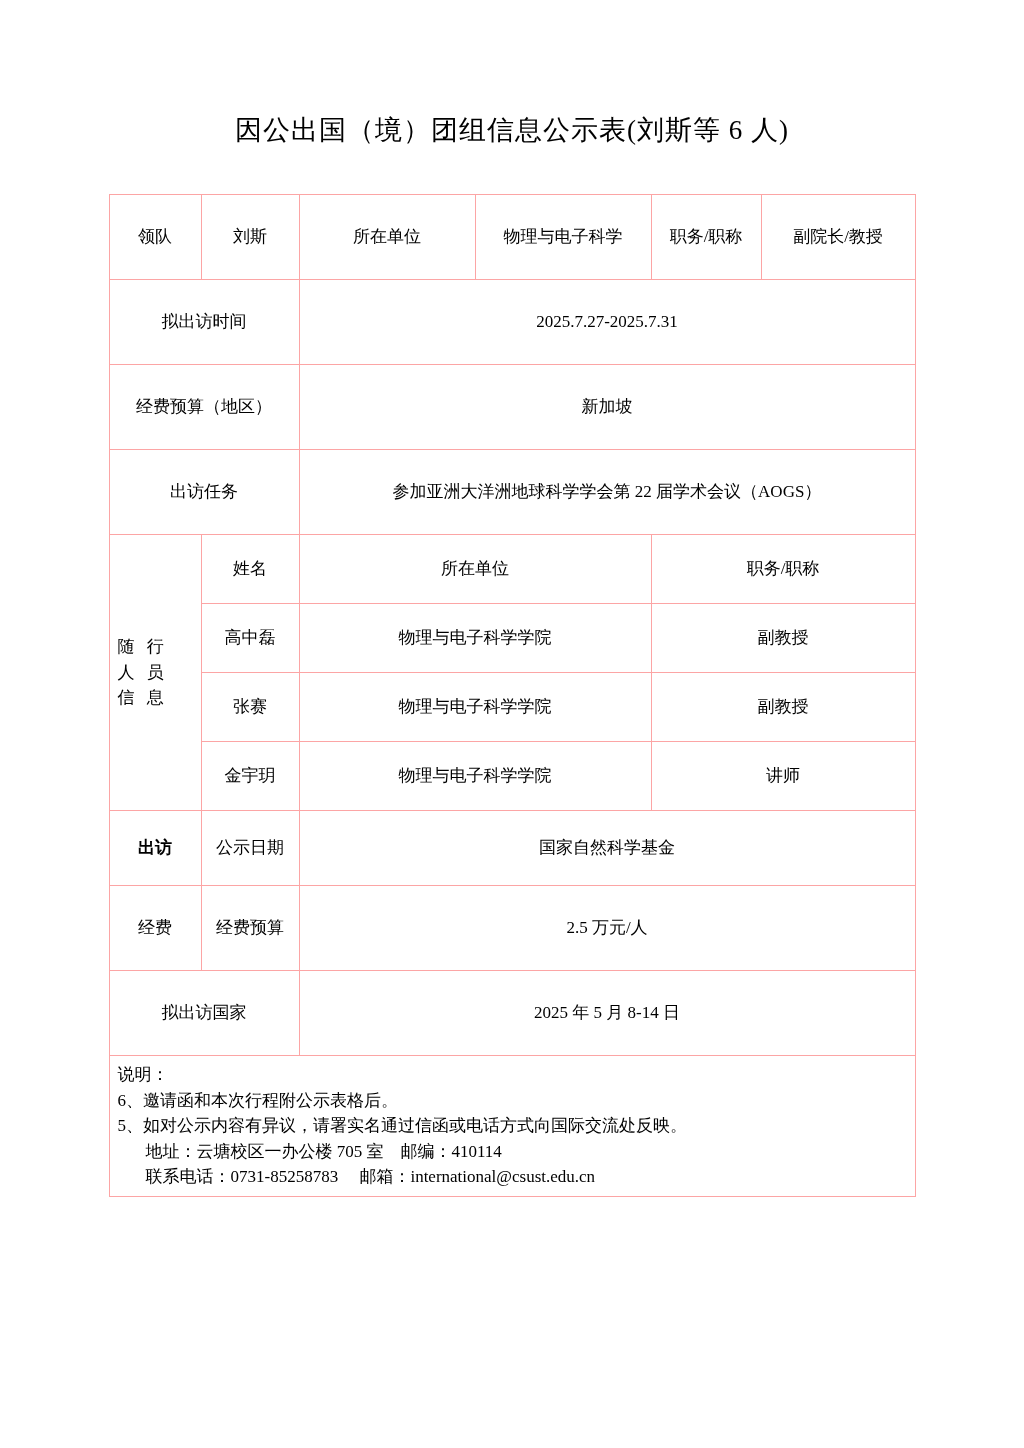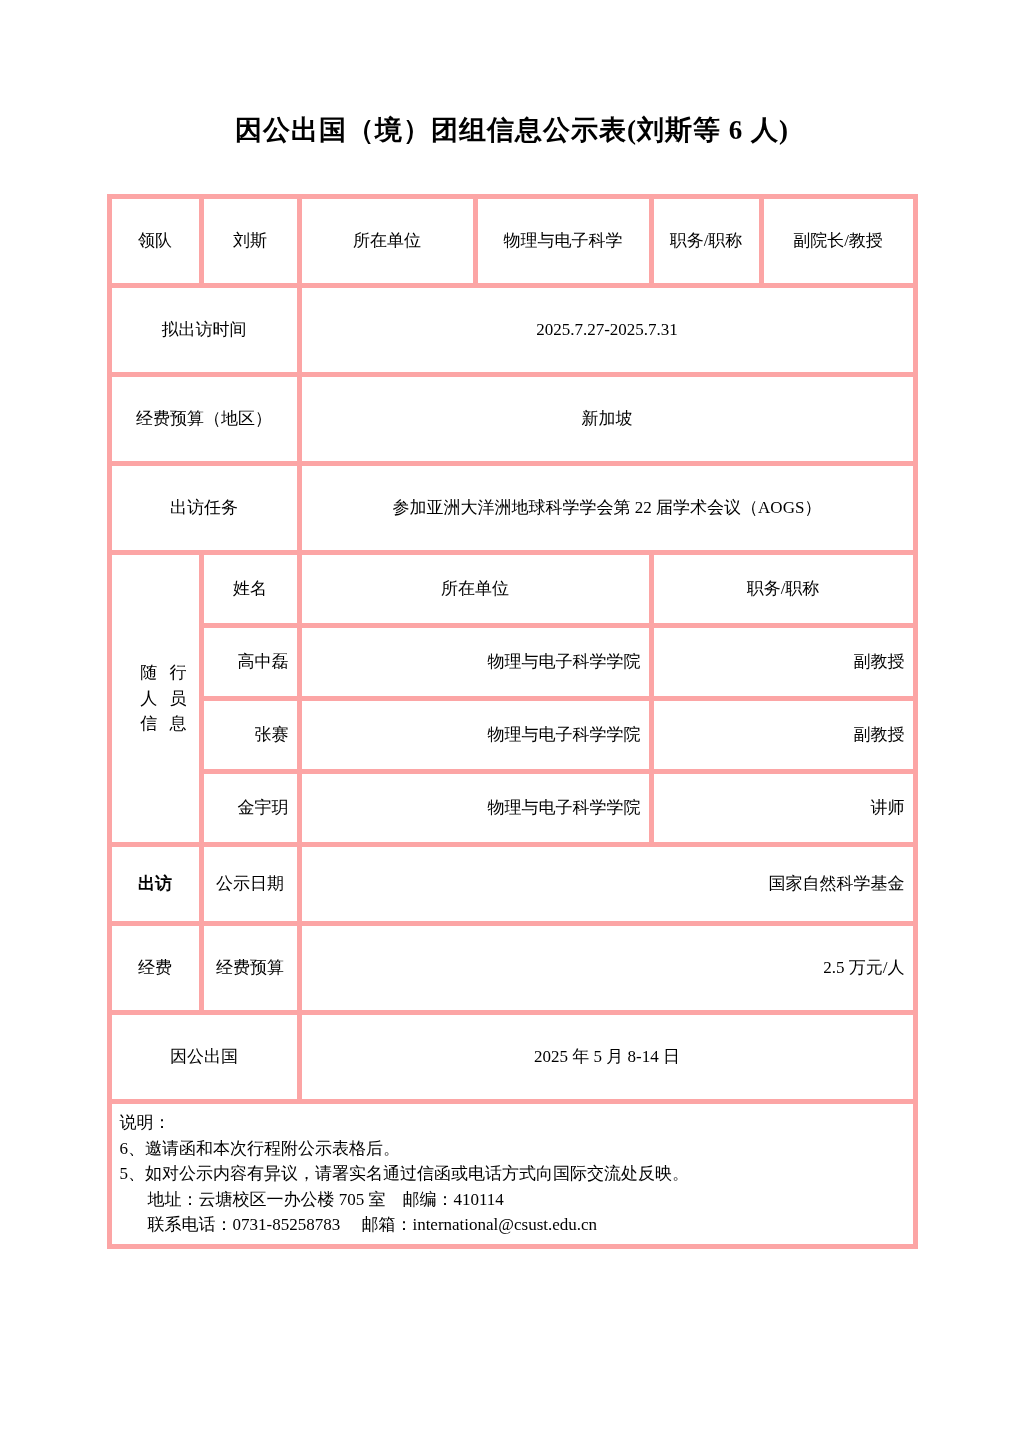--- a/index.html
+++ b/index.html
@@ -17,46 +17,46 @@
   .page {
     width: 1024px;
     height: 1448px;
     box-sizing: border-box;
     padding: 0;
     position: relative;
   }
   .doc-title {
     text-align: center;
     font-size: 27px;
-    font-weight: bold;
+    font-weight: normal;
     letter-spacing: 1px;
     margin-top: 112px;
     margin-bottom: 8px;
     font-family: "Liberation Serif", "DejaVu Serif", serif;
   }
   table.main {
     border-collapse: collapse;
     width: 806px;
     margin: 46px auto 0 auto;
     table-layout: fixed;
   }
   table.main td {
-    border: 5px solid #fca5a5;
+    border: 1px solid #fca5a5;
     font-size: 17px;
     padding: 6px 8px;
     vertical-align: middle;
     line-height: 1.5;
   }
   .c { text-align: center; }
-  .l { text-align: right; }
+  .l { text-align: center; }
   .tall { height: 72px; }
   .mid { height: 62px; font-weight: bold; }
   .row-h { height: 56px; }
   .vert-label {
-    text-align: right;
+    text-align: left;
     font-size: 17px;
     line-height: 2.0;
     letter-spacing: 4px;
   }
   .notes-cell {
     border: 1px solid #333333;
     padding: 14px 16px 20px 16px;
     font-size: 17px;
     line-height: 2.0;
   }
@@ -136,21 +136,21 @@
         <td class="l" colspan="4">国家自然科学基金</td>
       </tr>
 
       <tr>
         <td class="c tall">经费</td>
         <td class="c">经费预算</td>
         <td class="l" colspan="4">2.5 万元/人</td>
       </tr>
 
       <tr>
-        <td class="c tall" colspan="2">因公出国</td>
+        <td class="c tall" colspan="2">拟出访国家</td>
         <td class="c" colspan="4">2025 年 5 月 8-14 日</td>
       </tr>
 
       <tr>
         <td class="notes-cell" colspan="6">
           <div>说明：</div>
           <div>6、邀请函和本次行程附公示表格后。</div>
           <div>5、如对公示内容有异议，请署实名通过信函或电话方式向国际交流处反映。</div>
           <div class="indent">地址：云塘校区一办公楼 705 室　邮编：410114</div>
           <div class="indent">联系电话：0731-85258783　 邮箱：international@csust.edu.cn</div>

